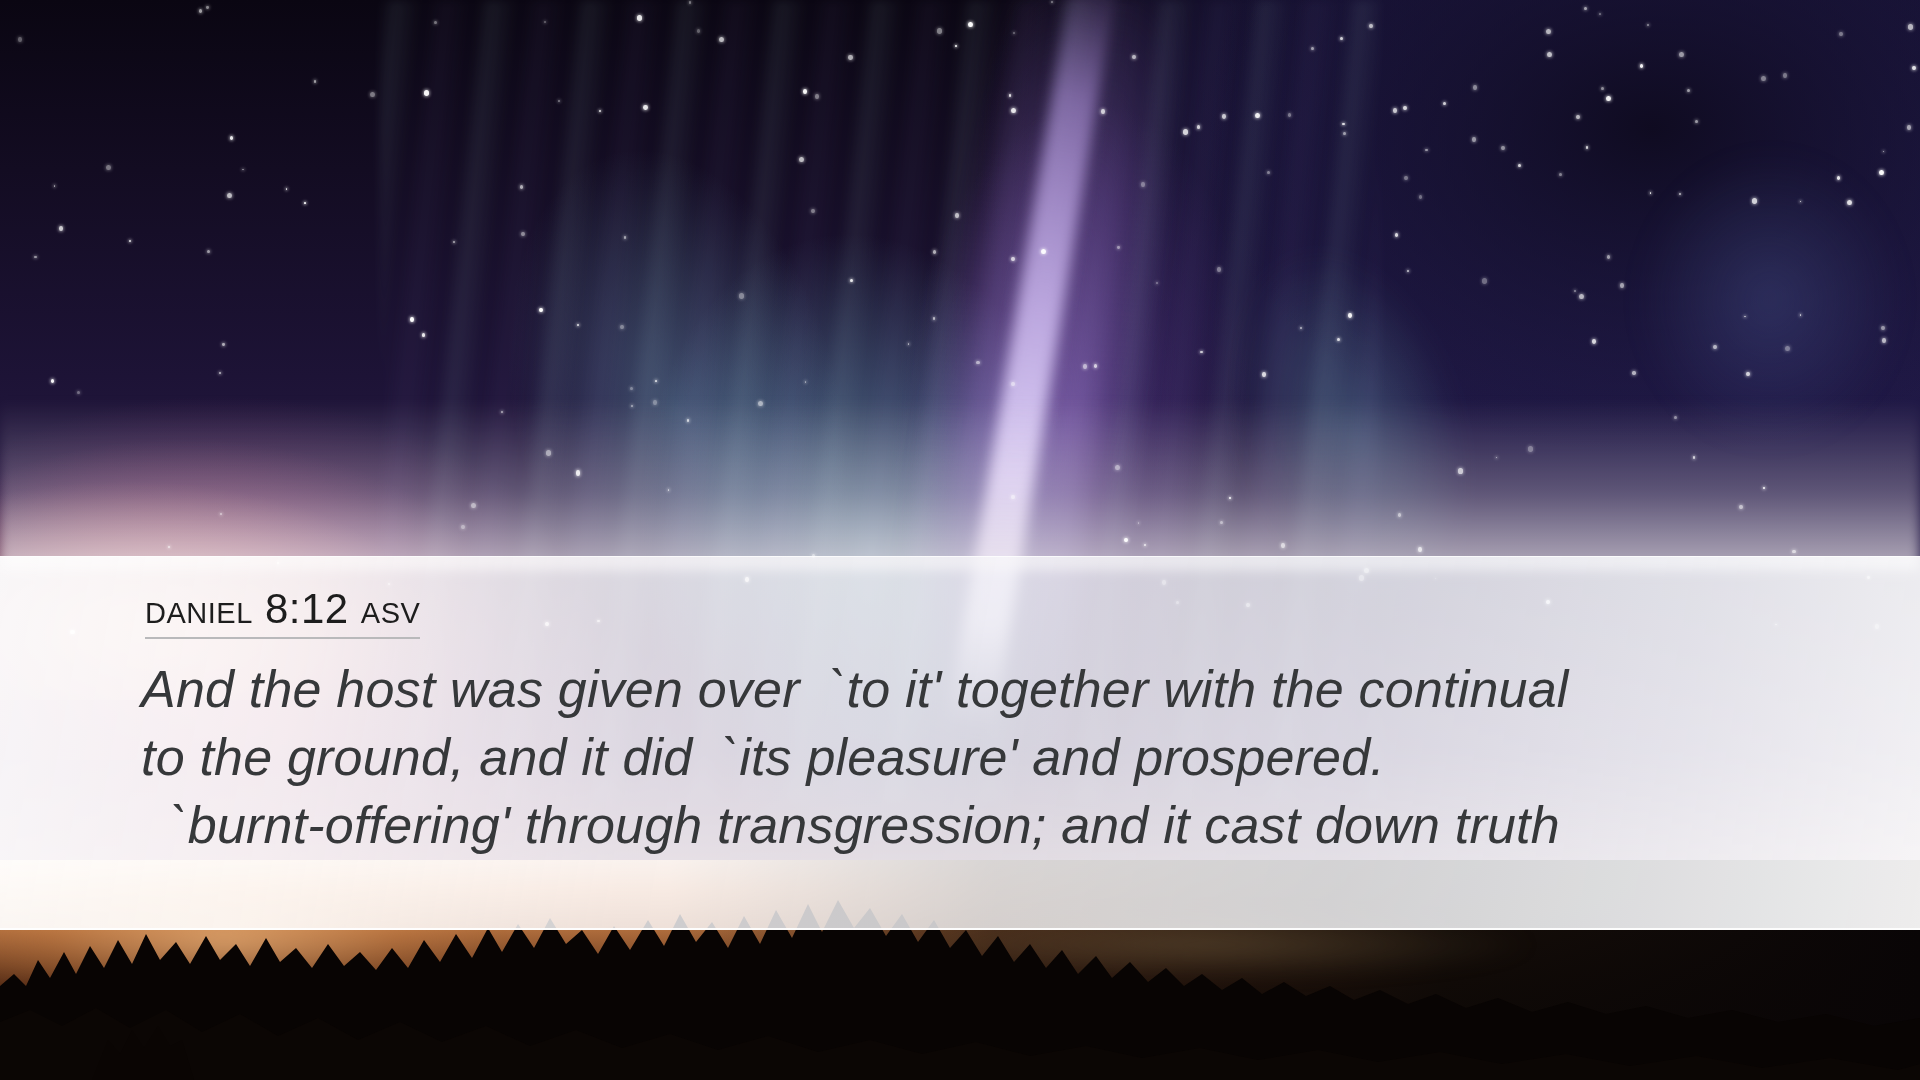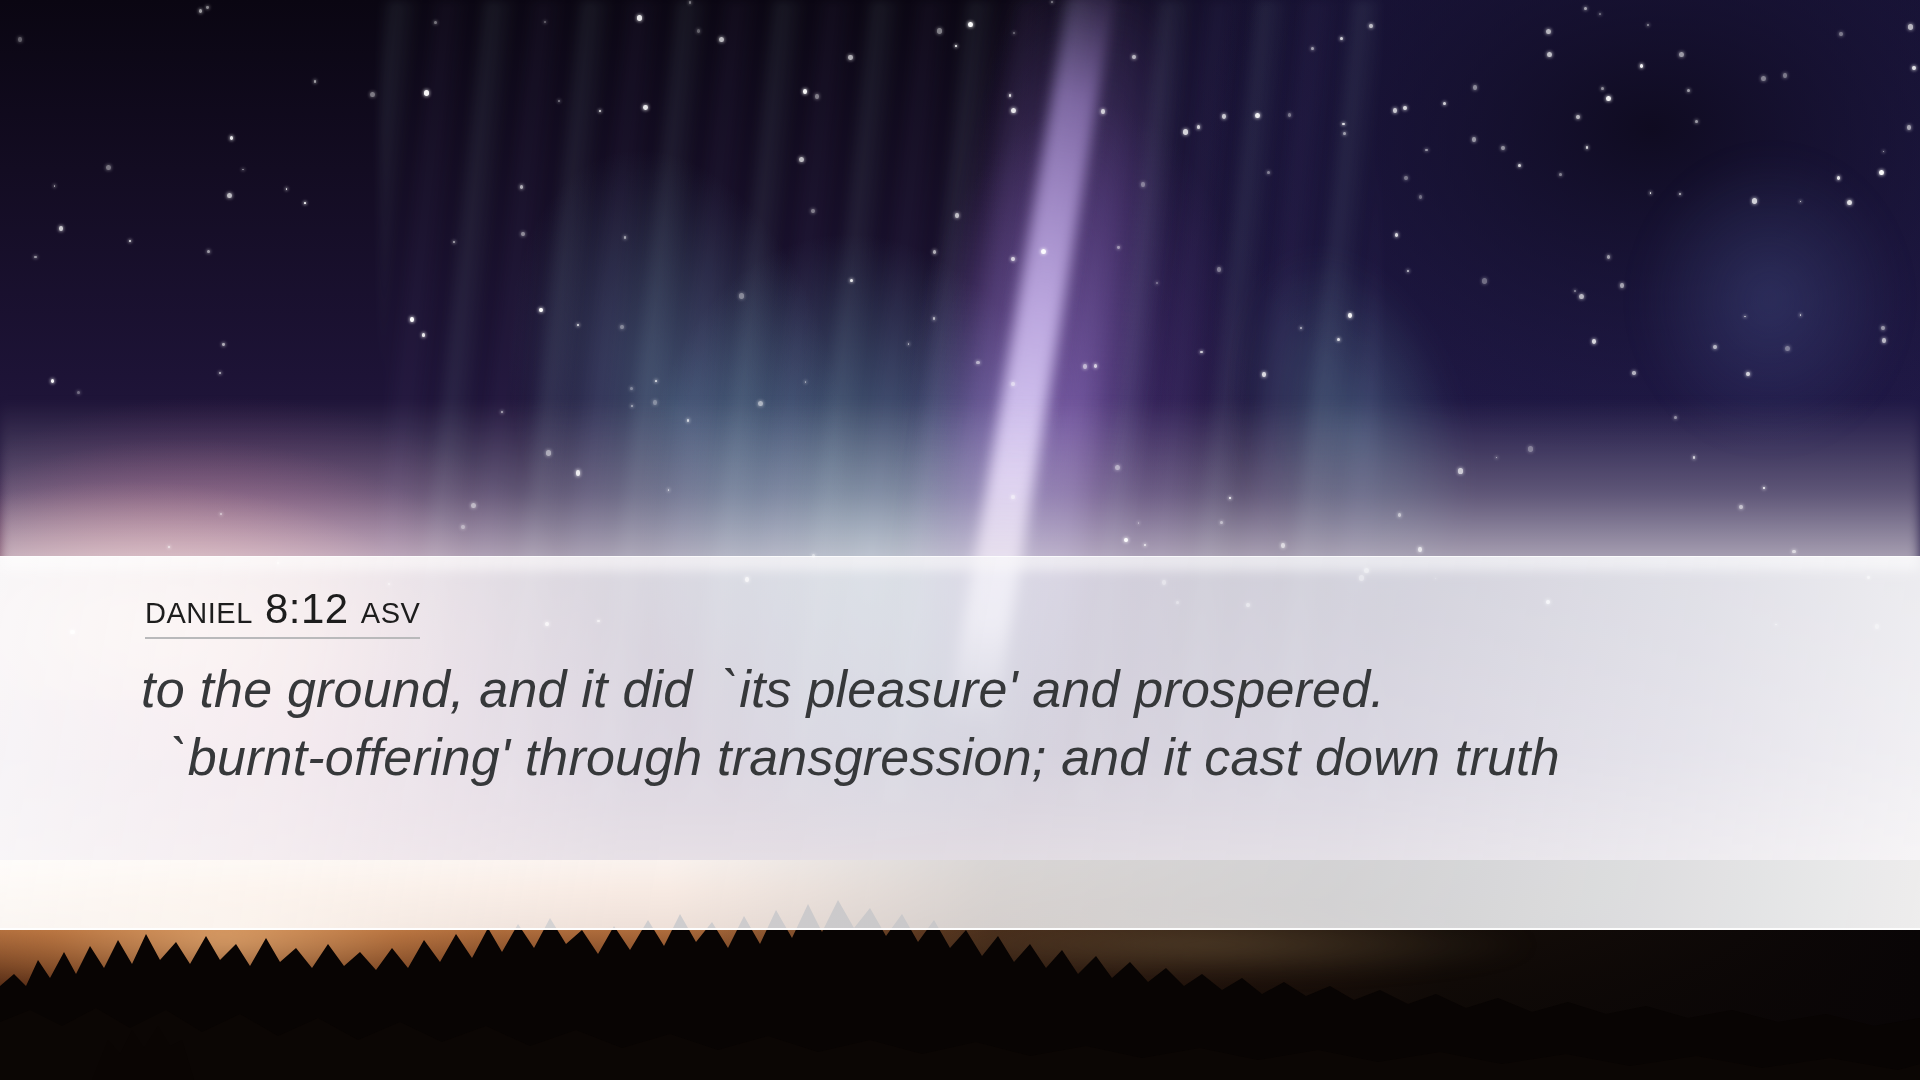--- a/index.html
+++ b/index.html
@@ -471,20 +471,21 @@
         L182,150 L194,190 Z"></path>
     </svg>
   </div>
 
   <div class="panel">
     <div class="panel-inner">
 
       <div class="verse-ref">Daniel 8:12 ASV</div>
 
       <div class="verse-body">
+        <div class="verse-line">And the host was given over  `to it' together with the continual</div>
         <div class="verse-line">to the ground, and it did  `its pleasure' and prospered.</div>
         <div class="verse-line">  `burnt-offering' through transgression; and it cast down truth</div>
       </div>
 
     </div>
   </div>
 
 </div>
 
 </body></html>

